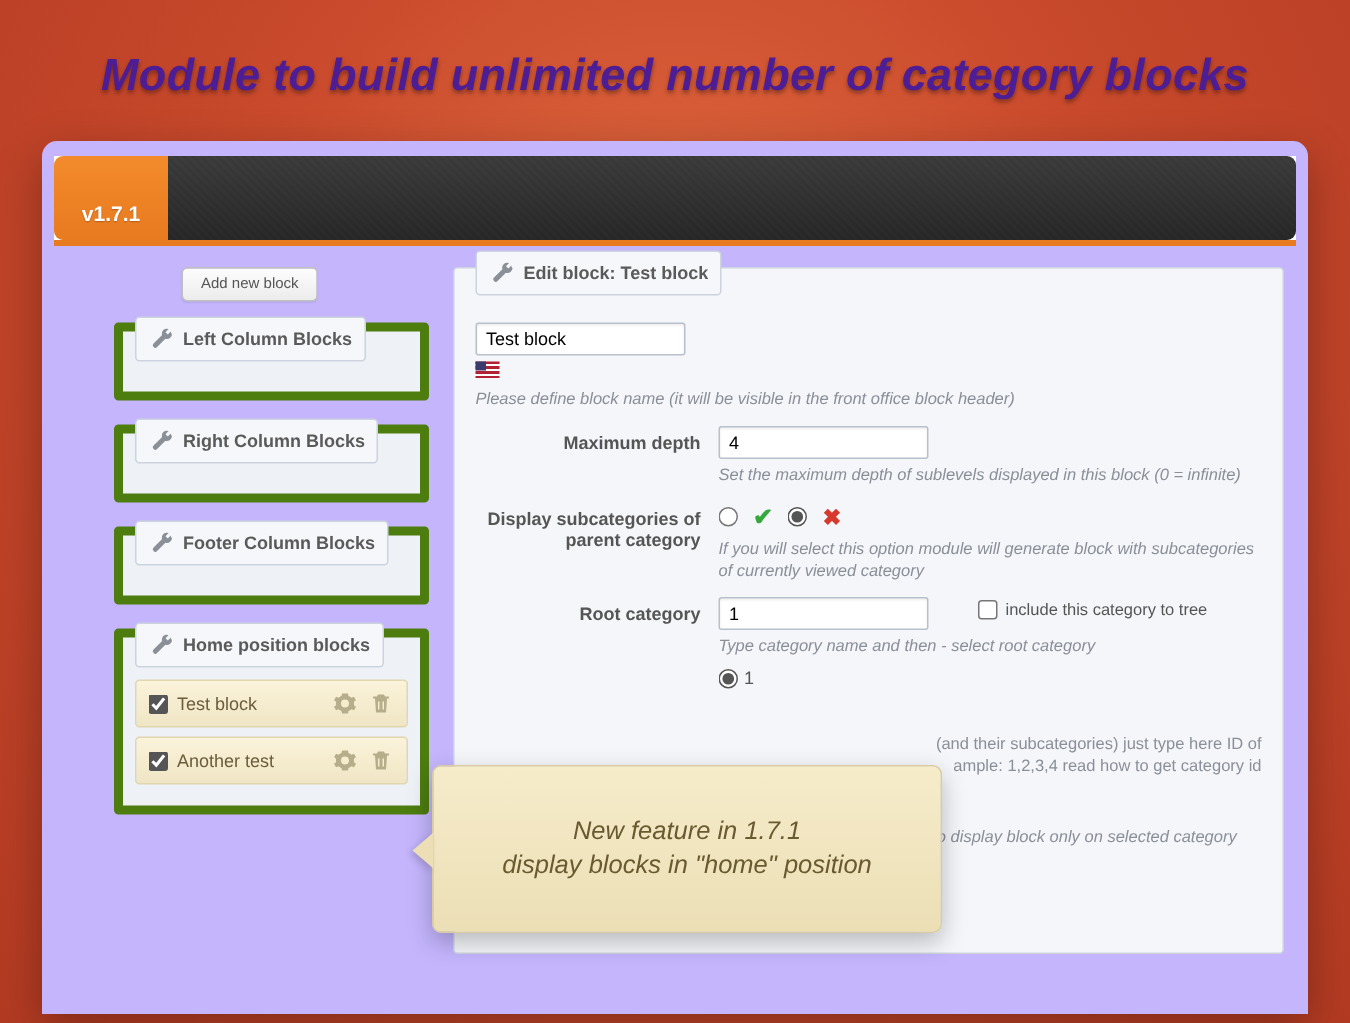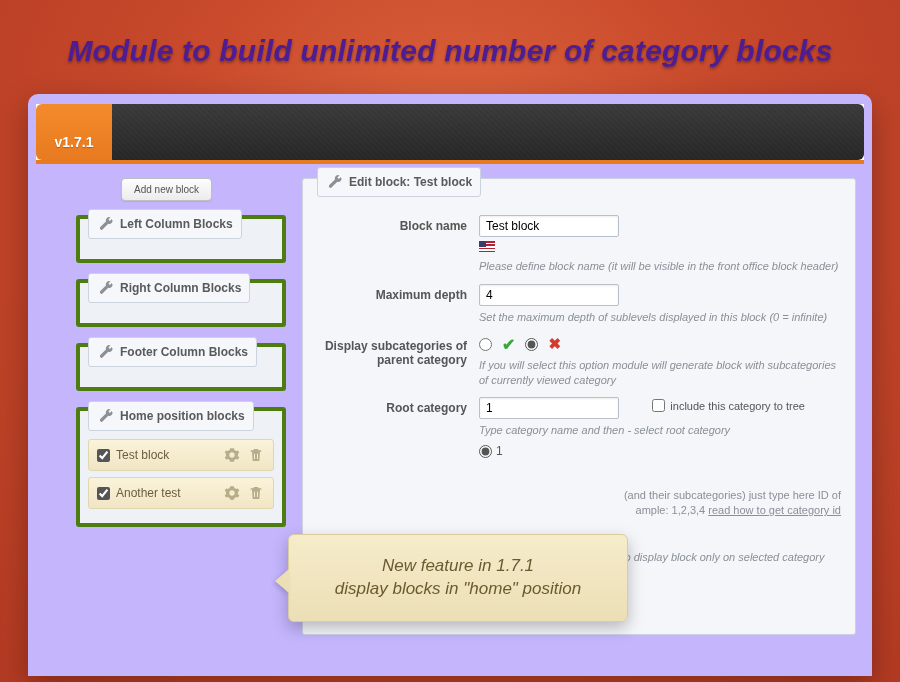--- a/index.html
+++ b/index.html
@@ -84,21 +84,21 @@
     border-radius: 4px;
     padding: 5px 12px;
     font-size: 10px;
     color: #555;
     cursor: pointer;
     box-shadow: 0 1px 1px rgba(0,0,0,0.08);
   }
   .add-btn-wrap { padding: 0 0 14px 45px; }
 
   .panel {
-    border: 4px solid #4d7c0f;
+    border: 6px solid #4d7c0f;
     background: #eef1f6;
     border-radius: 3px;
     margin-bottom: 16px;
     padding: 8px;
   }
   .panel .legend {
     position: relative;
     top: -18px;
     background: #f5f7fa;
     border: 1px solid #cbd3df;
@@ -188,32 +188,32 @@
     position:relative; margin-top:4px;
   }
   .flag::before{ content:""; position:absolute; top:0; left:0; width:7px; height:6px; background:#3c3b6e; }
 
   .radio-group { display:flex; align-items:center; gap:10px; }
   .tick { color:#36a83c; font-size:16px; font-weight:bold; }
   .cross { color:#d63a2c; font-size:15px; font-weight:bold; }
   input[type=radio]{ accent-color:#555; }
 
   .inline-check { display:inline-flex; align-items:flex-end; gap:5px; margin-left:10px; color:#555; font-size:11px;padding-left:20px; }
-  .underlined { text-decoration: underline; }
+  .underlined { }
 
   .callout {
     position:absolute;
     left: 260px;
     bottom: 54px;
     width: 340px;
     background: linear-gradient(#f6ecca, #ecdfb6);
     border:1px solid #d8cca0;
     border-radius:6px;
     box-shadow: 0 6px 16px rgba(0,0,0,0.25);
-    padding: 20px 18px;
+    padding: 32px 18px;
     text-align:center;
     color:#6a5a30;
     font-size:17px;
     font-style: italic;
     line-height:1.35;
   }
   .callout::before {
     content:"";
     position:absolute;
     left:-14px;
@@ -331,21 +331,20 @@
         <div class="legend">
           <span class="wrench-icon">
             <svg viewBox="0 0 24 24" fill="#8a8f98">
                 <path d="M22 6.92a5 5 0 0 1-6.6 4.73L7.1 20a2.5 2.5 0 1 1-3.54-3.54l8.35-8.3A5 5 0 0 1 18.6 2.1l-3.1 3.1 2.3 2.3 3.1-3.1c.07.5.1.99.1 1.52z"></path>
               </svg>
           </span>
           <span>Edit block: Test block</span>
         </div>
 
         <div class="form-row">
-          <div class="form-label">Block name</div>
           <div class="form-field">
             <input class="text-input" type="text" value="Test block" style=""><br>
             <span class="flag"></span>
             <div class="hint">Please define block name (it will be visible in the front office block header)</div>
           </div>
         </div>
 
         <div class="form-row">
           <div class="form-label">Maximum depth</div>
           <div class="form-field">

